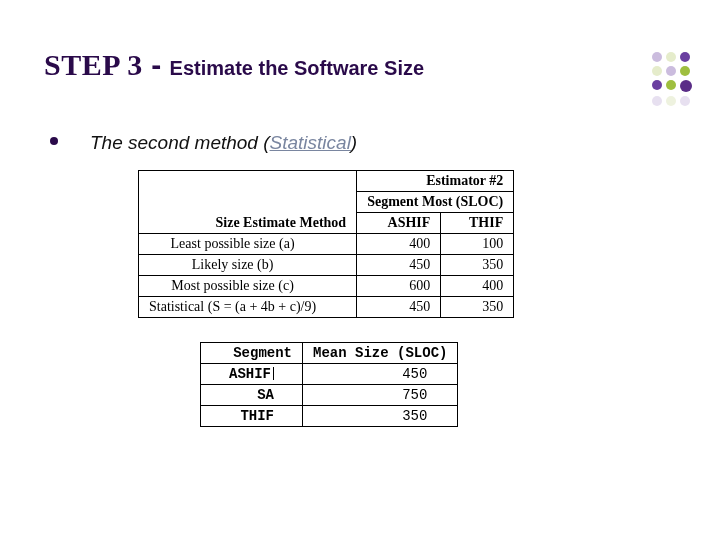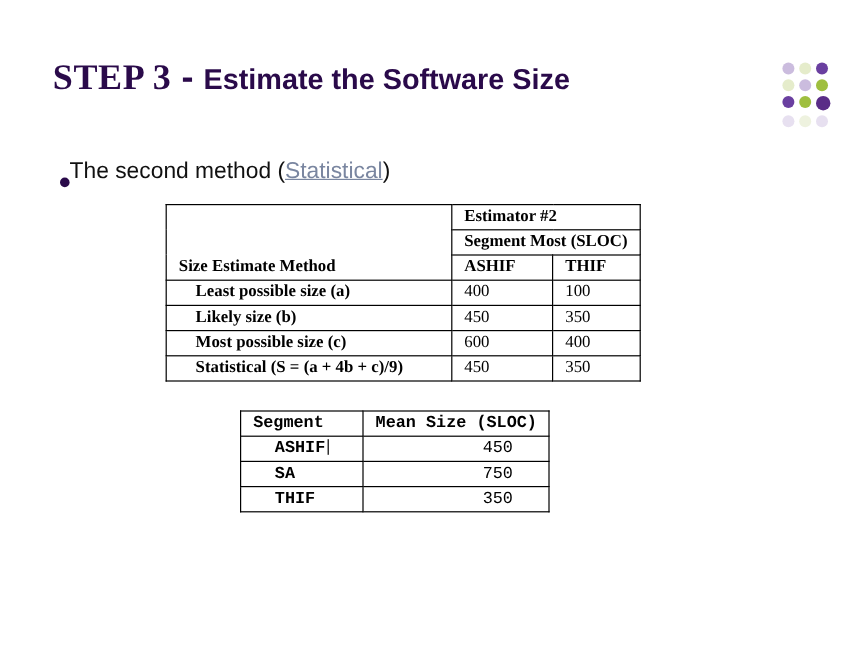--- a/index.html
+++ b/index.html
@@ -26,50 +26,51 @@
   .dot.fade { opacity: .35; }
   .title {
     position: absolute;
     top: 48px;
     left: 44px;
     font-size: 30px;
     font-weight: bold;
     color: #2a0a4a;
   }
   .title .step { font-family: Liberation Serif, serif; letter-spacing: .5px; }
-  .title .rest { font-size: 24px; }
+  .title .rest { font-size: 20px; }
   .content {
     position: absolute;
     top: 130px;
     left: 50px;
     right: 50px;
   }
   .bullet-row {
     display: flex;
-    align-items: flex-end;
-    gap: 0;
+    align-items: flex-start;
+    gap: 32px;
     margin-bottom: 14px;
+    font-style: italic;
   }
   .bullet {
     width: 8px; height: 8px; border-radius: 50%;
     background: #2a0a4a; margin-top: 7px; flex: 0 0 auto;
   }
   .btxt { font-size: 19px; color: #111; line-height: 1.35; }
   .stat { color: #7a86a0; text-decoration: underline; }
   .resword { text-decoration: underline; font-weight: bold; }
   table {
     border-collapse: collapse;
     font-family: "Times New Roman", Times, serif;
     font-size: 14px;
     color: #000;
     background: #fff;
   }
-  td, th { border: 1px solid #000; padding: 2px 10px; text-align: left; }
+  td, th { border: 1px solid #000; padding: 2px 10px; text-align: right; }
   .t1 { margin: 6px 0 24px 88px; }
-  .t1 .lmet { text-align: left; padding-left: 24px; padding-right: 40px; font-weight: bold; }
+  .t1 .lmet { text-align: center; padding-left: 10px; padding-right: 40px; font-weight: normal; }
   .t1 .hdr { font-weight: bold; }
   .t1 .rowspan2 { vertical-align: bottom; }
   .t2 { margin: 6px 0 0 150px; font-family: Liberation Mono, monospace; }
   .t2 th { font-weight: bold; }
   .t2 td.num { padding-left: 60px; padding-right: 30px; text-align: right; }
   .t2 td.seg { font-weight: bold; padding: 2px 28px; }
   .cursor {
     display: inline-block; width: 1px; height: 13px;
     background: #000; vertical-align: -2px; margin-left: 2px;
   }

